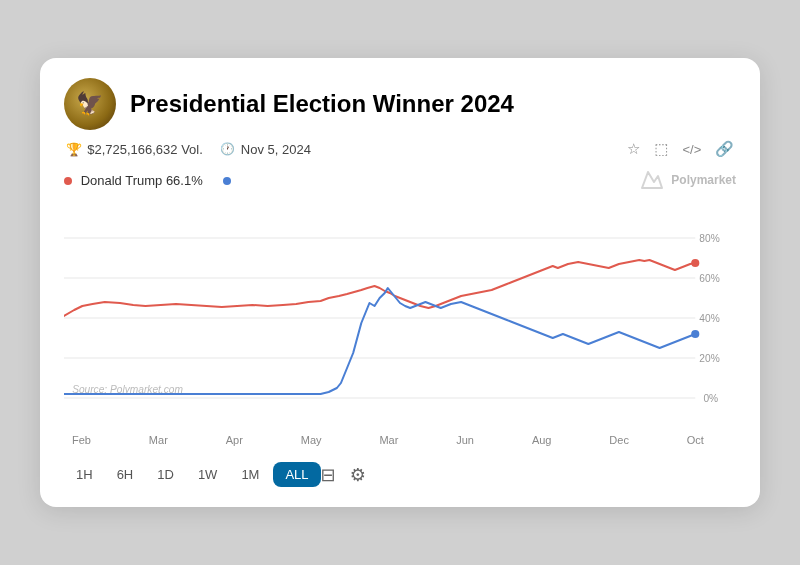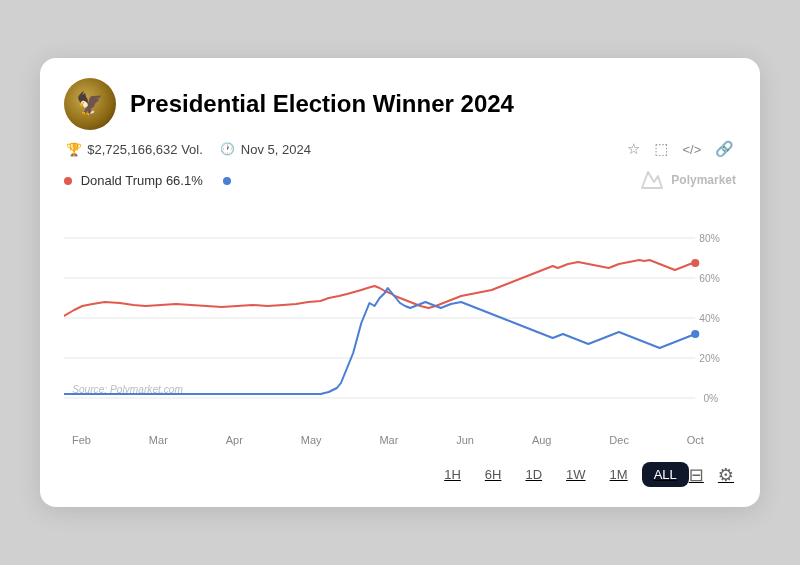--- a/index.html
+++ b/index.html
@@ -116,41 +116,40 @@
       justify-content: space-between;
       font-size: 11px;
       color: #888;
       padding: 2px 32px 2px 8px;
       margin-bottom: 10px;
       gap: 48px;
     }
     .time-controls {
       display: flex;
       align-items: center;
-      justify-content: flex-end;
+      justify-content: flex-start;
       padding: 4px 2px;
-      text-decoration: underline;
     }
     .time-buttons {
       display: flex;
       align-items: center;
       gap: 4px;
     }
     .time-btn {
       padding: 5px 10px;
       border-radius: 6px;
       font-size: 13px;
       font-weight: 500;
       cursor: pointer;
       border: none;
       background: transparent;
       color: #555;
     }
     .time-btn.active {
-      background: #0f172a;
+      background: #0369a1;
       color: #fff;
       border-radius: 8px;
       padding: 5px 12px;
     }
     .chart-actions {
       display: flex;
       align-items: center;
       gap: 14px;
       color: #666;
       font-size: 18px;

